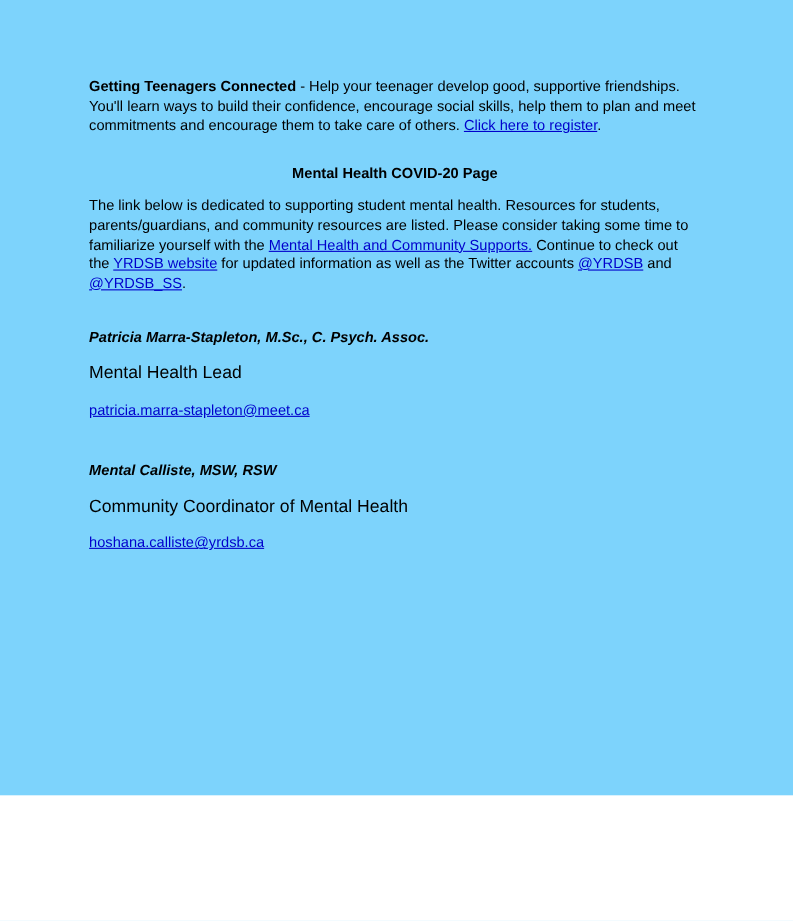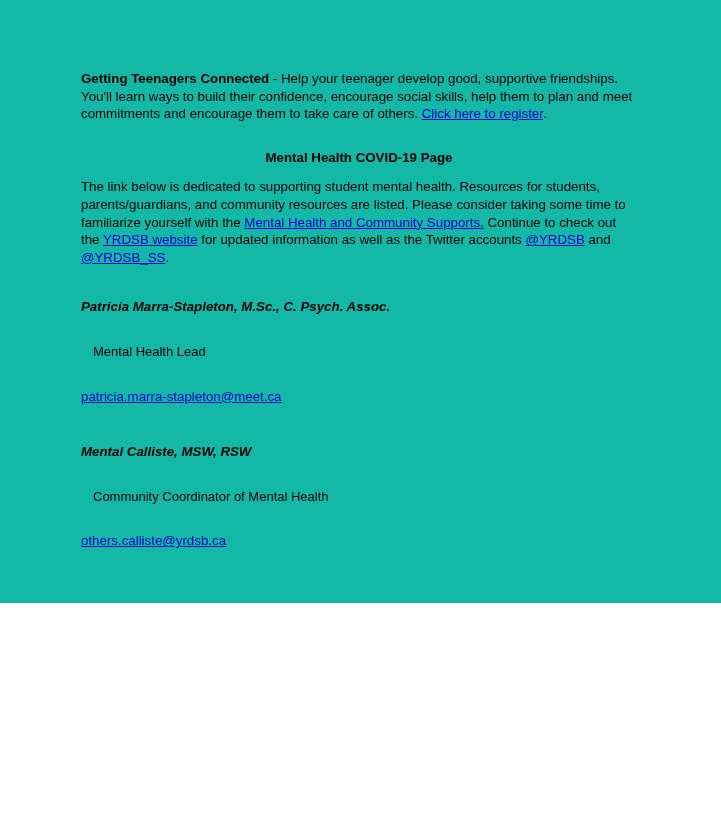--- a/index.html
+++ b/index.html
@@ -13,22 +13,22 @@
     font-family: "Liberation Sans", sans-serif;
     color: #000000;
     position: relative;
     overflow: hidden;
   }
   .page {
     position: absolute;
     left: 0;
     top: 0;
     width: 721px;
-    height: 603px;
-    background: #14b8a6;
+    height: 723px;
+    background: #7dd3fc;
   }
   .content {
     position: absolute;
     left: 81px;
     top: 70px;
     width: 556px;
   }
   p {
     margin: 0;
     font-size: 13.3px;
@@ -54,42 +54,42 @@
   .spacer-md { height: 18px; }
   .spacer-lg { height: 26px; }
   .sig-name {
     font-weight: bold;
     font-size: 13.3px;
     line-height: 17.6px;
     margin: 0;
     font-style: italic;
   }
   .sig-role {
-    font-size: 13px;
+    font-size: 16px;
     line-height: 17.6px;
-    margin: 12px;
+    margin: 0;
   }
   .sig-email {
     font-size: 13.3px;
     line-height: 17.6px;
     margin: 0;
   }
   .block-gap { height: 15px; }
 </style>
 </head>
 <body>
 
 <div class="page">
   <div class="content">
 
     <p class="para"><span class="bold">Getting Teenagers Connected</span><span> - Help your teenager develop good, supportive friendships. You'll learn ways to build their confidence, encourage social skills, help them to plan and meet commitments and encourage them to take care of others. </span><a class="link" href="#">Click here to register</a><span>.</span></p>
 
     <div class="spacer-sm"></div>
 
-    <p class="centered">Mental Health COVID-19 Page</p>
+    <p class="centered">Mental Health COVID-20 Page</p>
 
     <div class="spacer-sm"></div>
 
     <p class="para"><span>The link below is dedicated to supporting student mental health.  Resources for students, parents/guardians, and community resources are listed.   Please consider taking some time to familiarize yourself with the </span><a class="link" href="#">Mental Health and Community Supports.</a><span> Continue to check out the </span><a class="link" href="#">YRDSB website</a><span> for updated information as well as the Twitter accounts </span><a class="link" href="#">@YRDSB</a><span> and </span><a class="link" href="#">@YRDSB_SS</a><span>.</span></p>
 
     <div class="spacer-md"></div>
 
     <div>
       <p class="sig-name">Patricia Marra-Stapleton, M.Sc., C. Psych. Assoc.</p>
       <div class="block-gap"></div>
@@ -99,17 +99,17 @@
     </div>
 
     <div class="spacer-lg"></div>
     <div class="spacer-sm"></div>
 
     <div>
       <p class="sig-name">Mental Calliste, MSW, RSW</p>
       <div class="block-gap"></div>
       <p class="sig-role">Community Coordinator of Mental Health</p>
       <div class="block-gap"></div>
-      <p class="sig-email"><a class="link" href="#">others.calliste@yrdsb.ca</a></p>
+      <p class="sig-email"><a class="link" href="#">hoshana.calliste@yrdsb.ca</a></p>
     </div>
 
   </div>
 </div>
 
 </body></html>

